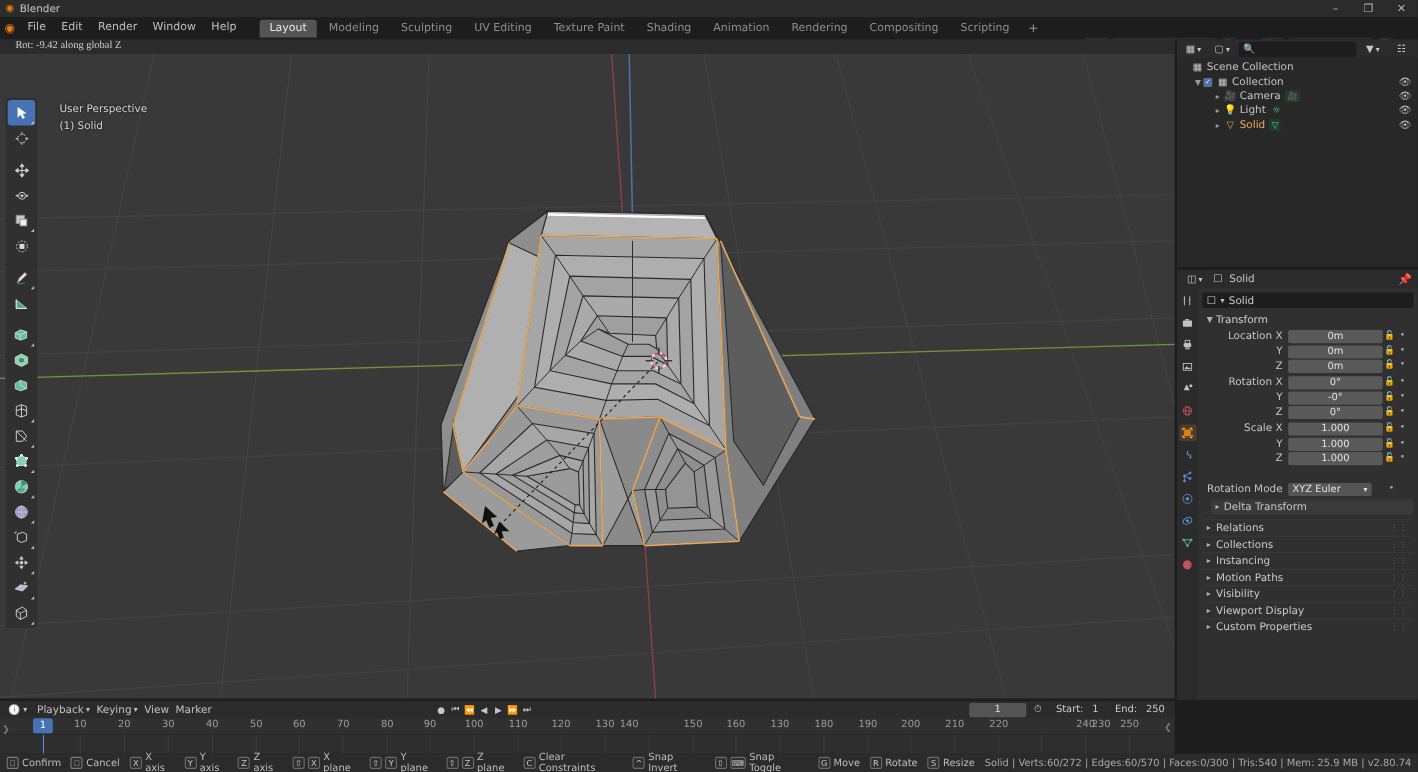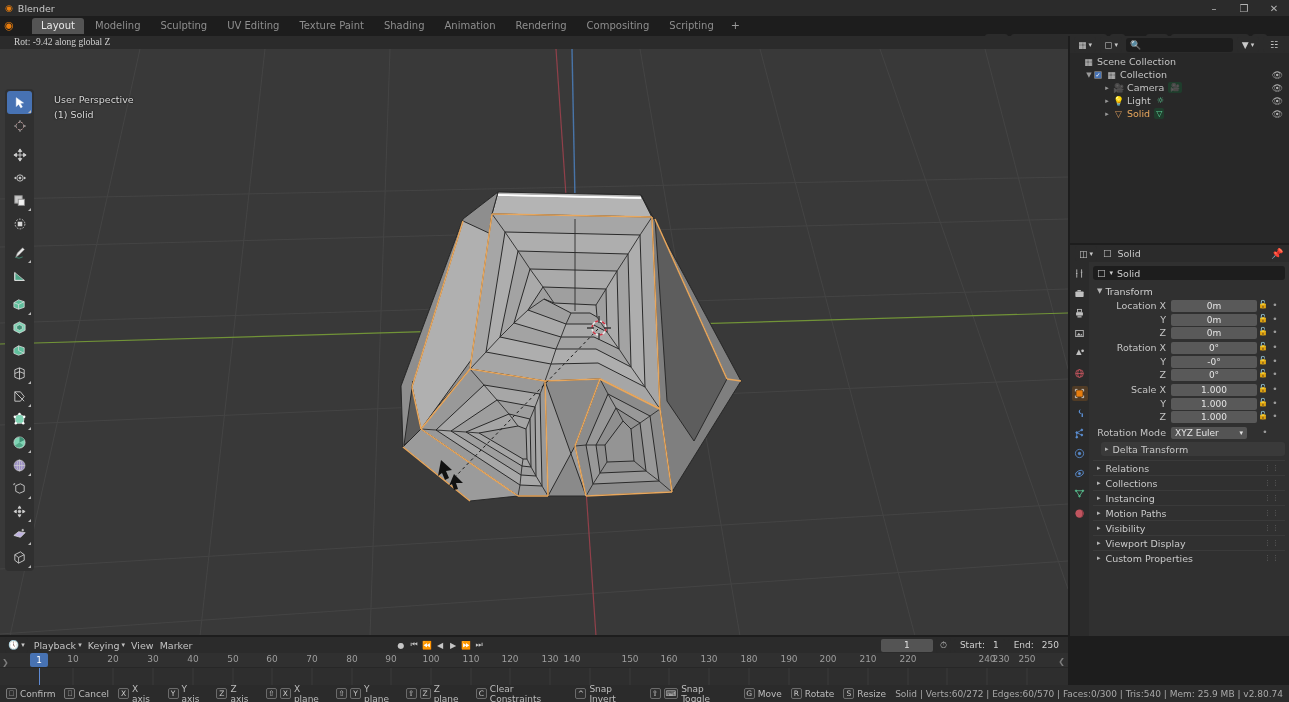--- a/index.html
+++ b/index.html
@@ -242,20 +242,27 @@
     <span class="tb-title">Blender</span>
     <div class="win-btns">
       <div>–</div>
       <div>❐</div>
       <div>✕</div>
     </div>
   </div>
 
   <div class="topbar">
     <div class="blender-logo">◉</div>
+    <div class="menu">
+      <div>File</div>
+      <div>Edit</div>
+      <div>Render</div>
+      <div>Window</div>
+      <div>Help</div>
+    </div>
     <div class="wstabs">
       <div class="active">Layout</div>
       <div>Modeling</div>
       <div>Sculpting</div>
       <div>UV Editing</div>
       <div>Texture Paint</div>
       <div>Shading</div>
       <div>Animation</div>
       <div>Rendering</div>
       <div>Compositing</div>
@@ -782,21 +789,21 @@
             <div class="plock">🔓</div>
             <div class="pdot">•</div>
           </div>
           <div class="prow">
             <div class="plabel">Z</div>
             <div class="pfield">1.000</div>
             <div class="plock">🔓</div>
             <div class="pdot">•</div>
           </div>
 
-          <div class="prow" style="margin-top:4px">
+          <div class="prow" style="margin-top:16px">
             <div class="plabel">Rotation Mode</div>
             <div class="pfield drop" style="width:76px">
               <span>XYZ Euler</span>
               <span style="font-size:7px">▾</span>
             </div>
             <div class="plock" style="visibility:hidden">🔓</div>
             <div class="pdot">•</div>
           </div>
         </div>
 

